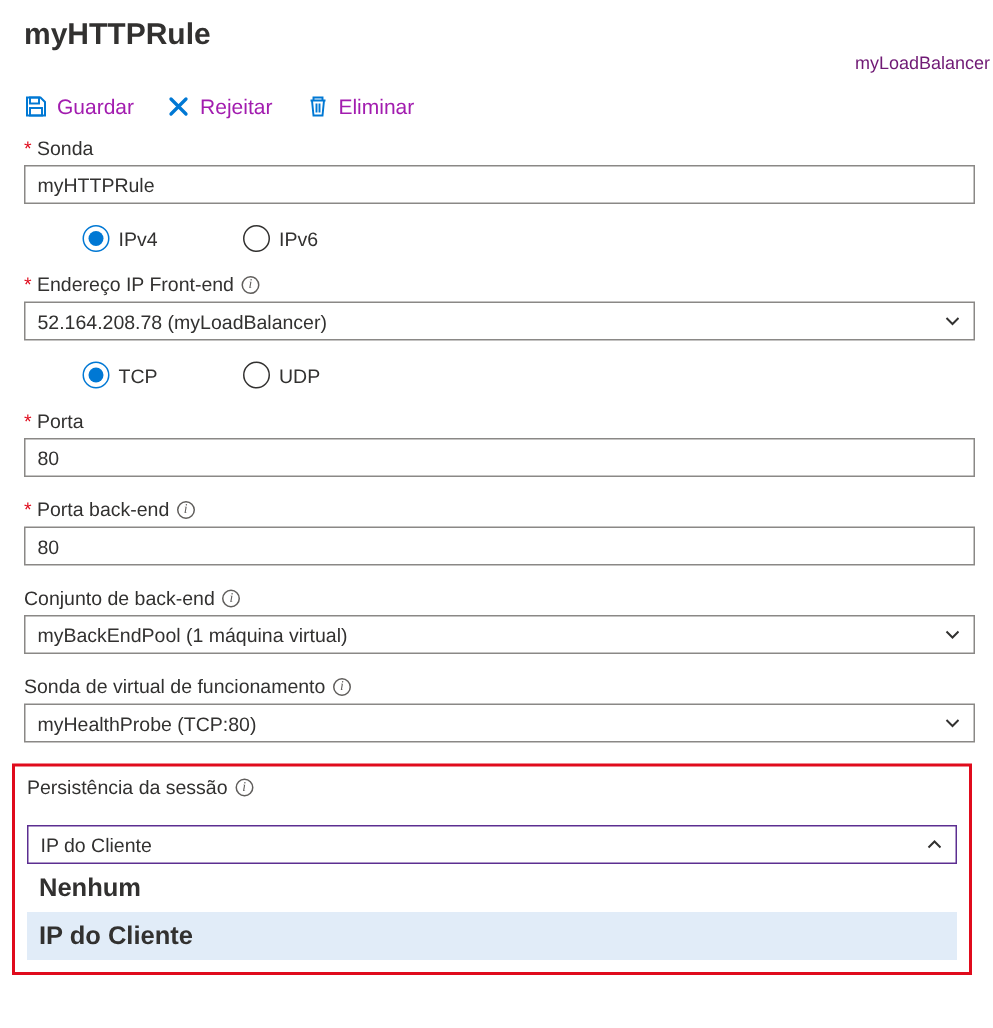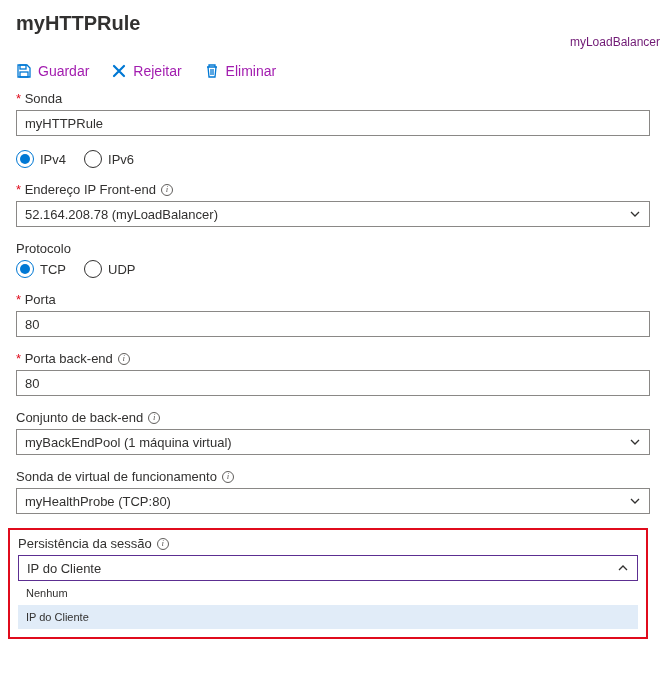--- a/index.html
+++ b/index.html
@@ -92,20 +92,21 @@
     align-items: center;
     gap: 18px;
     margin-top: 2px;
   }
   .radio {
     display: flex;
     align-items: center;
     gap: 6px;
     cursor: pointer;
     font-size: 13px;
+    margin-left: 39px;
   }
   .radio-circ {
     width: 18px; height: 18px;
     border: 1px solid #323130;
     border-radius: 50%;
     display: flex;
     align-items: center;
     justify-content: center;
   }
   .radio-circ.sel { border-color: #0078d4; }
@@ -132,21 +133,22 @@
     cursor: pointer;
     font-size: 13px;
   }
   .dropdown-list {
     border-top: none;
     background: #fff;
   }
   .dd-item {
     padding: 6px 8px;
     cursor: pointer;
-    font-size: 11px;
+    font-size: 17px;
+    font-weight: bold;
   }
   .dd-item.sel {
     background: #e1ecf8;
   }
 </style>
 </head>
 <body>
 
 <div class="title">myHTTPRule</div>
 <div class="subtitle">myLoadBalancer</div>
@@ -205,23 +207,20 @@
       </div>
     <div class="select">
       <span>52.164.208.78 (myLoadBalancer)</span>
       <svg class="chev" viewBox="0 0 12 12">
           <path fill="none" stroke="#323130" stroke-width="1.3" d="M2 4l4 4 4-4"></path>
         </svg>
     </div>
   </div>
 
   <div class="field">
-    <div class="label">
-        <span>Protocolo</span>
-      </div>
     <div class="radio-row">
       <div class="radio">
         <span class="radio-circ sel">
             <span class="radio-dot"></span>
           </span>
         <span>TCP</span>
       </div>
       <div class="radio">
         <span class="radio-circ"></span>
         <span>UDP</span>
@@ -264,21 +263,21 @@
       </div>
     <div class="select">
       <span>myHealthProbe (TCP:80)</span>
       <svg class="chev" viewBox="0 0 12 12">
           <path fill="none" stroke="#323130" stroke-width="1.3" d="M2 4l4 4 4-4"></path>
         </svg>
     </div>
   </div>
 
   <div class="highlight-box">
-    <div class="label" style="margin-bottom:4px;">
+    <div class="label" style="margin-bottom:18px;">
         <span>Persistência da sessão</span>
         <span class="info-icon">i</span>
       </div>
     <div class="open-select">
       <span>IP do Cliente</span>
       <svg class="chev" viewBox="0 0 12 12">
           <path fill="none" stroke="#323130" stroke-width="1.3" d="M2 8l4-4 4 4"></path>
         </svg>
     </div>
     <div class="dropdown-list">

